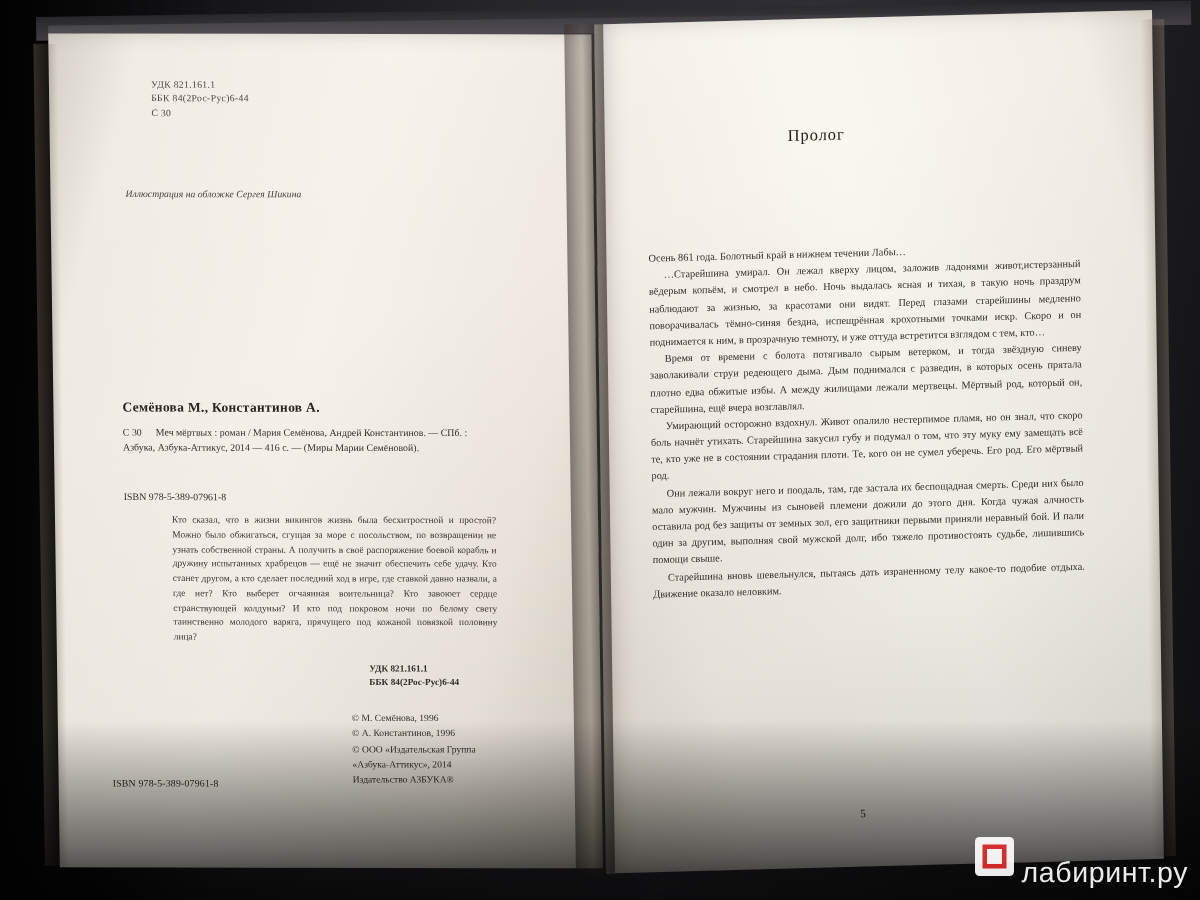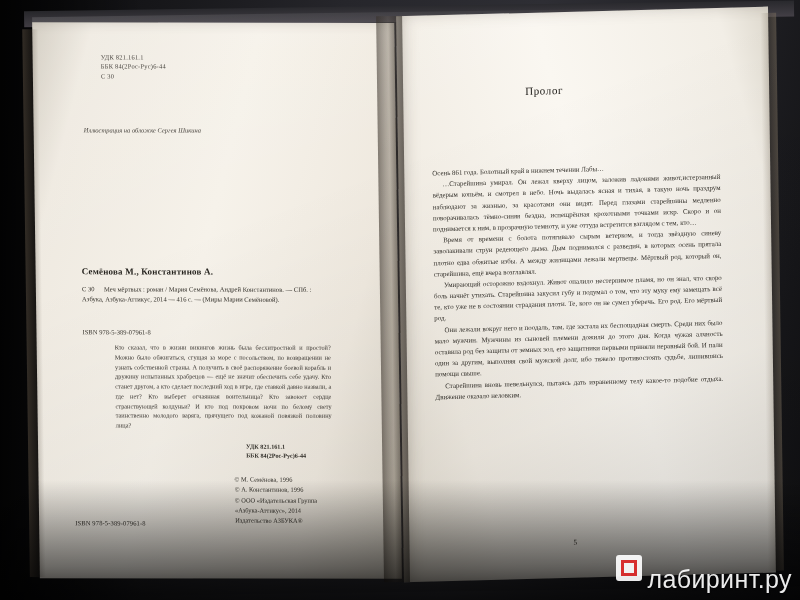--- a/index.html
+++ b/index.html
@@ -252,21 +252,21 @@
   .wm-box::before {
     content: "";
     position: absolute;
     left: 5px; top: 5px;
     width: 16px; height: 16px;
     border: 3px solid #e12b2b;
     box-sizing: border-box;
   }
   .wm-text {
     color: #ffffff;
-    font-size: 25px;
+    font-size: 19px;
     font-family: "Liberation Sans", sans-serif;
     letter-spacing: .4px;
     text-shadow: 0 1px 2px rgba(0,0,0,.6);
     margin-top: 24px;
   }
 </style>
 </head>
 <body>
 
 <div class="photo">

